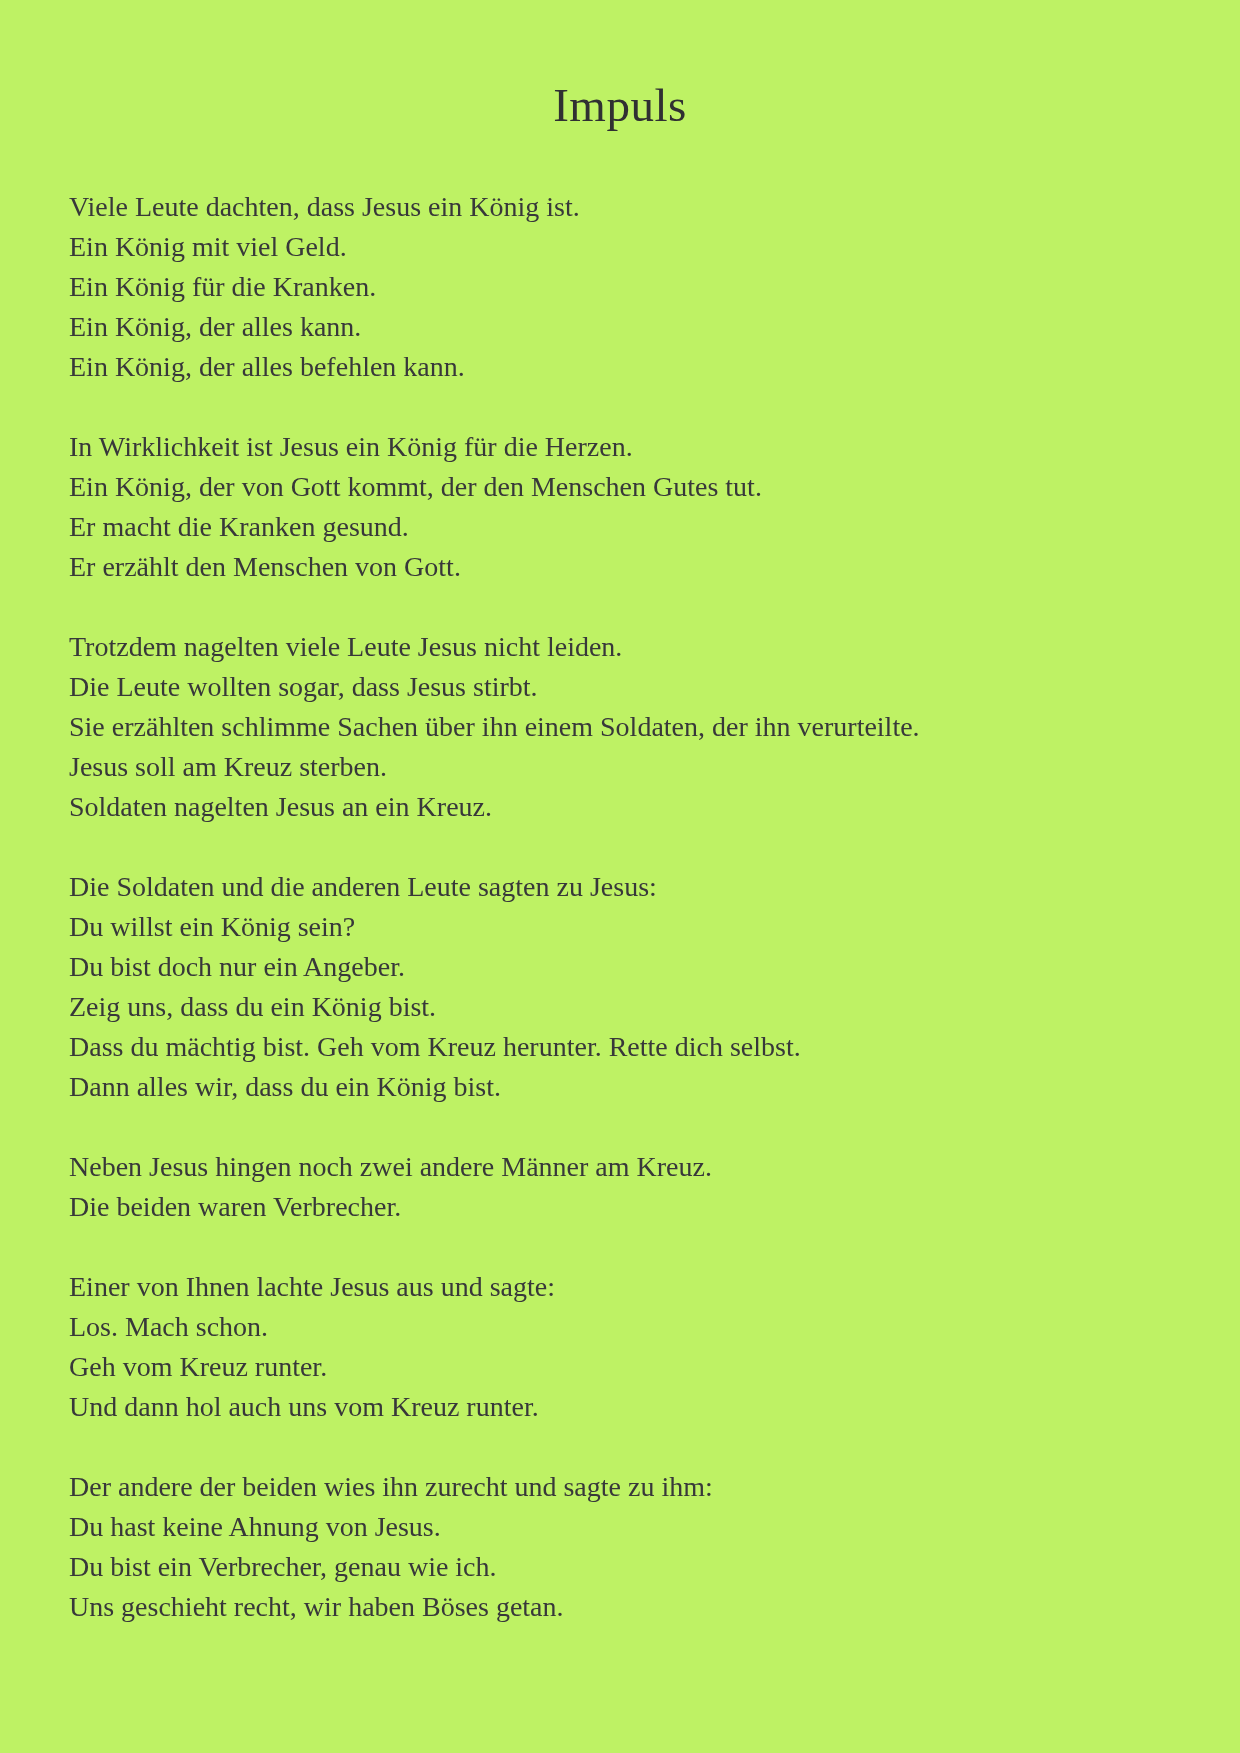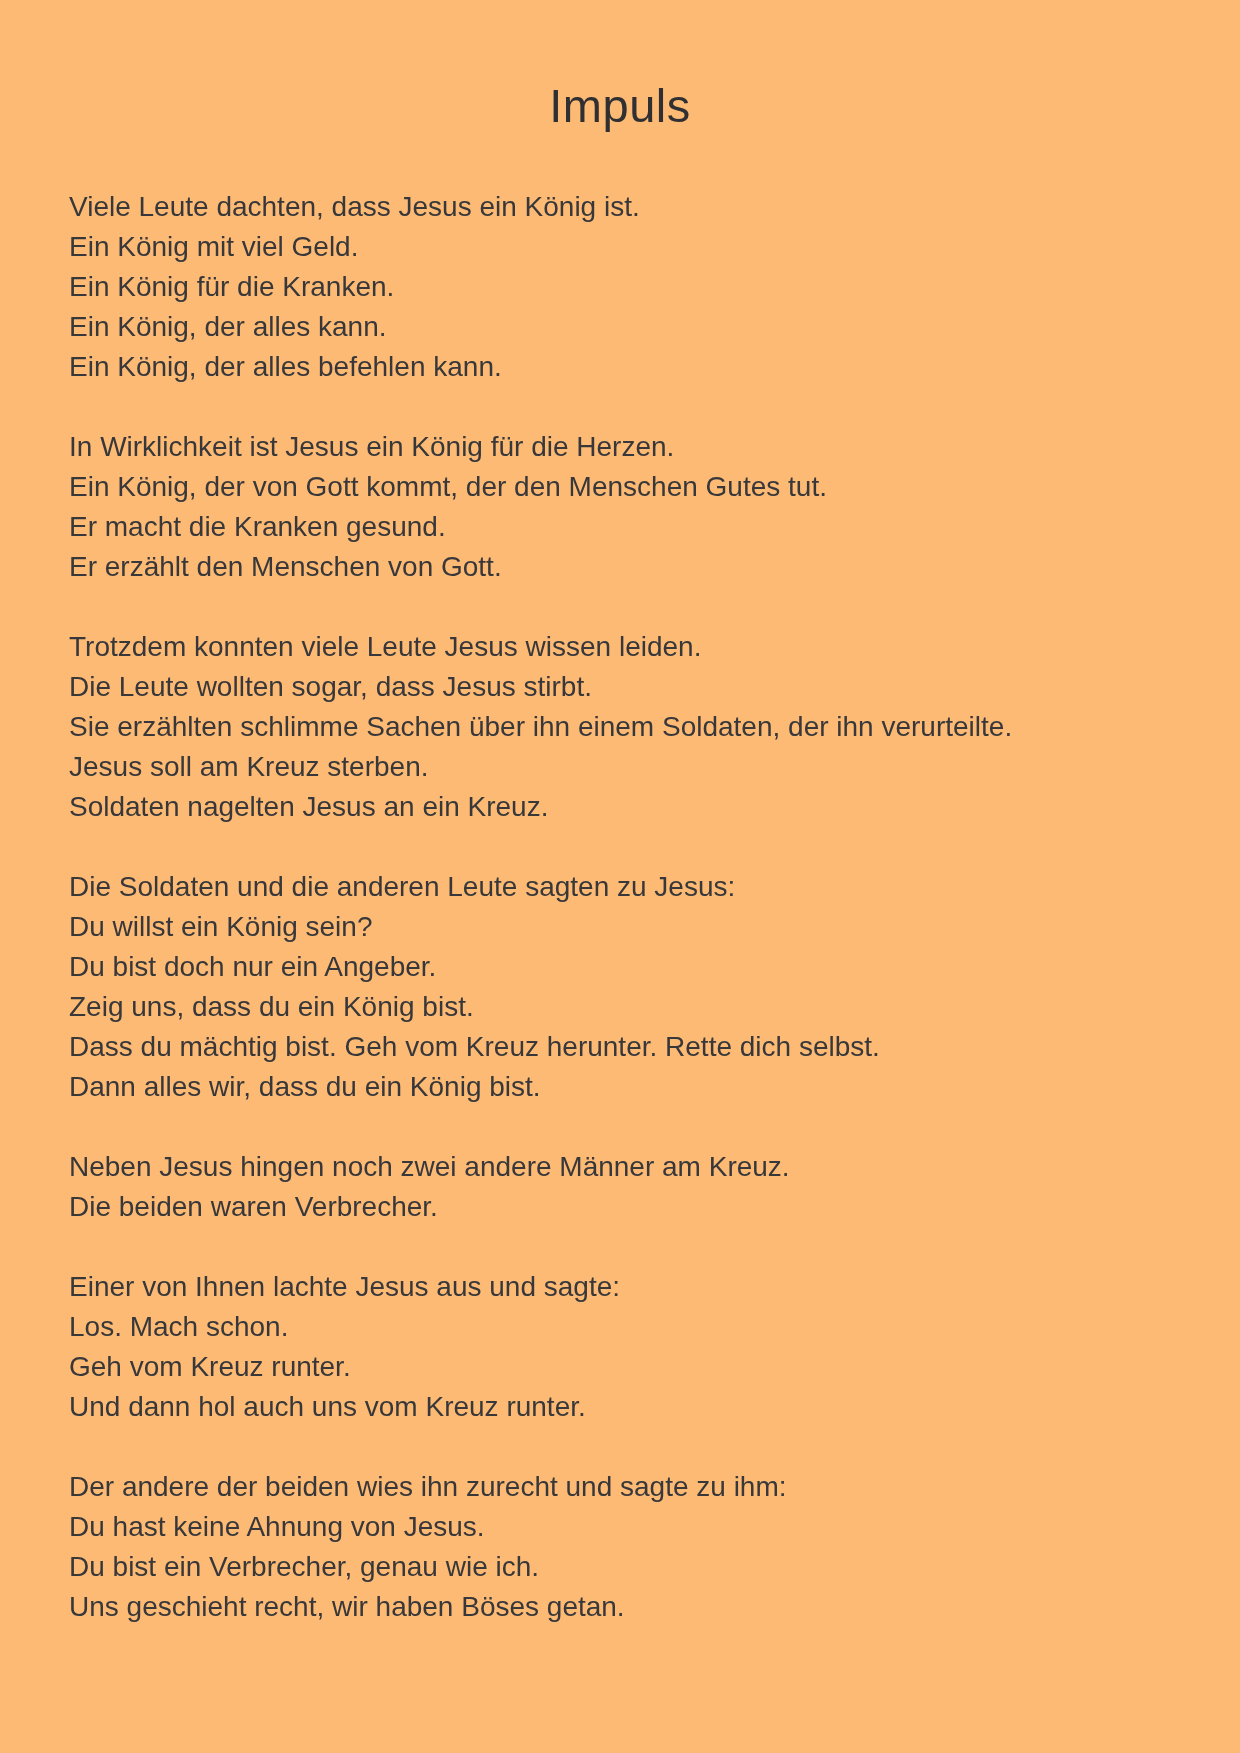--- a/index.html
+++ b/index.html
@@ -5,23 +5,23 @@
   * { box-sizing: border-box; }
   html, body {
     margin: 0;
     padding: 0;
     background: #ffffff;
   }
   .page {
     position: relative;
     width: 1240px;
     height: 1753px;
-    background: #fdba74;
+    background: #bef264;
     overflow: hidden;
-    font-family: Liberation Sans, sans-serif;
+    font-family: Liberation Serif, serif;
     color: #38383a;
   }
   .title {
     margin: 0;
     padding-top: 82px;
     font-size: 47px;
     line-height: 1.0;
     font-weight: 400;
     text-align: center;
     color: #303032;
@@ -53,21 +53,21 @@
         <div class="line">Ein König, der alles kann.</div>
         <div class="line">Ein König, der alles befehlen kann.</div>
       </div>
       <div class="paragraph">
         <div class="line">In Wirklichkeit ist Jesus ein König für die Herzen.</div>
         <div class="line">Ein König, der von Gott kommt, der den Menschen Gutes tut.</div>
         <div class="line">Er macht die Kranken gesund.</div>
         <div class="line">Er erzählt den Menschen von Gott.</div>
       </div>
       <div class="paragraph">
-        <div class="line">Trotzdem konnten viele Leute Jesus wissen leiden.</div>
+        <div class="line">Trotzdem nagelten viele Leute Jesus nicht leiden.</div>
         <div class="line">Die Leute wollten sogar, dass Jesus stirbt.</div>
         <div class="line">Sie erzählten schlimme Sachen über ihn einem Soldaten, der ihn verurteilte.</div>
         <div class="line">Jesus soll am Kreuz sterben.</div>
         <div class="line">Soldaten nagelten Jesus an ein Kreuz.</div>
       </div>
       <div class="paragraph">
         <div class="line">Die Soldaten und die anderen Leute sagten zu Jesus:</div>
         <div class="line">Du willst ein König sein?</div>
         <div class="line">Du bist doch nur ein Angeber.</div>
         <div class="line">Zeig uns, dass du ein König bist.</div>

